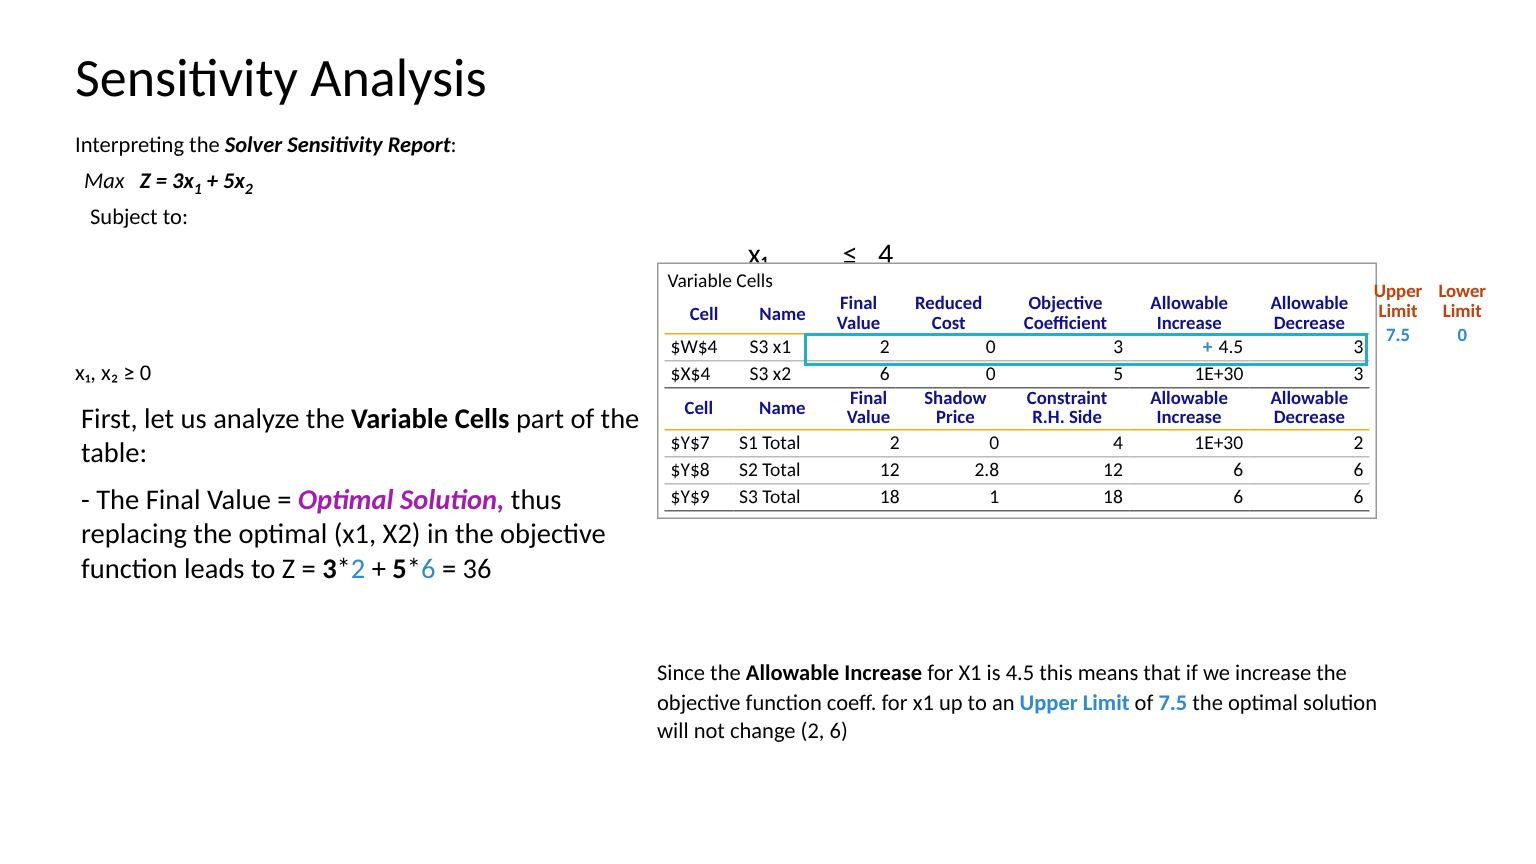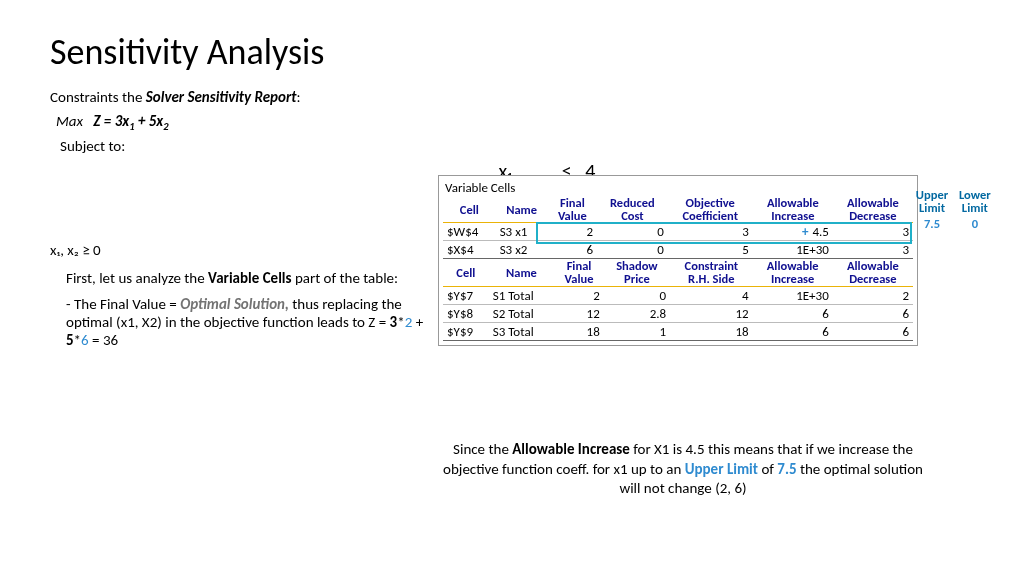--- a/index.html
+++ b/index.html
@@ -39,26 +39,26 @@
     margin: 2px 0;
     padding-left: 70px;
     white-space: pre;
     text-align: center;
   }
   .nonneg {
     font-size: 15px;
     margin: 6px 0 10px 0;
   }
   .analysis {
-    font-size: 15px;
-    margin: 8px 0 6px 16px;
+    font-size: 19px;
+    margin: 8px 0 6px 4px;
     max-width: 380px;
   }
   .analysis b { font-weight: bold; }
-  .analysis .opt { color: #737373; font-weight: bold; font-style: italic; }
+  .analysis .opt { color: #a21caf; font-weight: bold; font-style: italic; }
   .analysis .num { color: #2f8bd0; }
 
   .report-box {
     position: absolute;
     top: 175px;
     left: 438px;
     width: 470px;
     border: 1px solid #999;
     font-size: 13px;
     padding: 2px 4px 4px 4px;
@@ -98,43 +98,42 @@
     pointer-events: none;
   }
 
   .limits {
     position: absolute;
     top: 188px;
     left: 912px;
     font-size: 12.5px;
     line-height: 1.05;
   }
-  .limits .hdr { color: #0369a1; font-weight: bold; text-align: center; display:inline-block; width:40px;}
+  .limits .hdr { color: #c2410c; font-weight: bold; text-align: center; display:inline-block; width:40px;}
   .limits .val { color: #2f8bd0; font-weight: bold; text-align: center; display:inline-block; width:40px; padding-top:17px;}
 
   .explain {
     position: absolute;
     top: 440px;
     left: 438px;
     width: 490px;
     font-size: 15px;
     line-height: 1.3;
-    text-align: center;
   }
   .explain b { font-weight: bold; }
   .explain .link { color: #2f8bd0; font-weight: bold; }
 </style>
 </head>
 <body>
 
 <div class="slide">
   <h1>Sensitivity Analysis</h1>
 
   <div class="intro">
-    <span>Constraints the </span><b>Solver Sensitivity Report</b><span>:</span>
+    <span>Interpreting the </span><b>Solver Sensitivity Report</b><span>:</span>
   </div>
 
   <div class="objective">
     <span>Max</span>&nbsp;&nbsp;&nbsp;<b><span>Z = 3x</span><sub>1</sub><span> + 5x</span><sub>2</sub></b>
   </div>
 
   <div class="subject">Subject to:</div>
   <div class="constraint-row">x₁           ≤   4</div>
   <div class="constraint-row">   2x₂   ≤   12</div>
   <div class="constraint-row" style="padding-left:40px">3x₁ + 2x₂   ≤   18</div>

